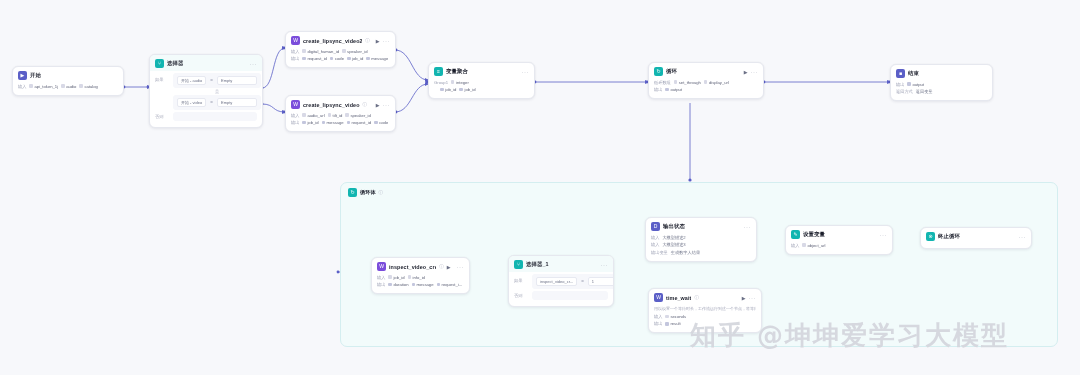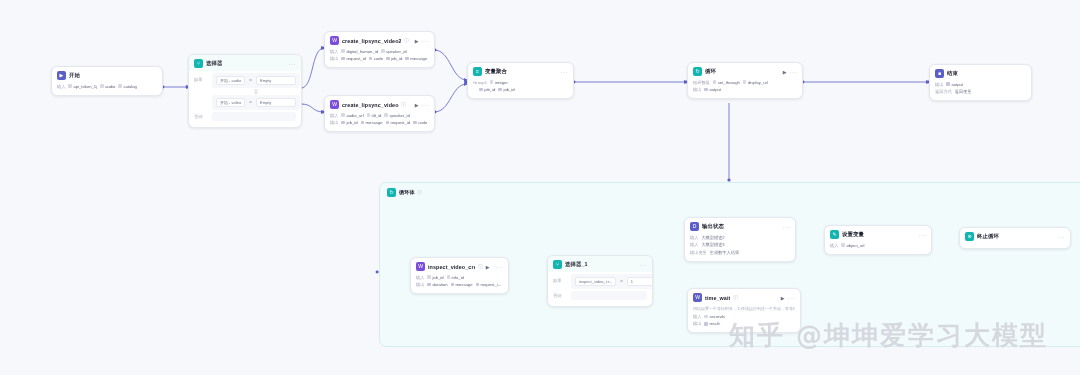--- a/index.html
+++ b/index.html
@@ -2,21 +2,21 @@
 <html><head>
 <meta charset="utf-8">
 <style>
   html,body{margin:0;padding:0;}
   body{
     width:1080px;height:375px;overflow:hidden;
     background:#f7f8fb;
     font-family:"Liberation Sans","DejaVu Sans",sans-serif;
     position:relative;
   }
-  #canvas{position:absolute;inset:0;margin-left:39px;}
+  #canvas{position:absolute;inset:0;}
   svg.edges{position:absolute;left:0;top:0;width:1080px;height:375px;pointer-events:none;}
 
   
   .node{
     position:absolute;
     background:#ffffff;
     border:1px solid #e6e8ef;
     border-radius:6px;
     box-shadow:0 1px 3px rgba(20,25,60,.08),0 0 0 .5px rgba(20,25,60,.02);
     box-sizing:border-box;

